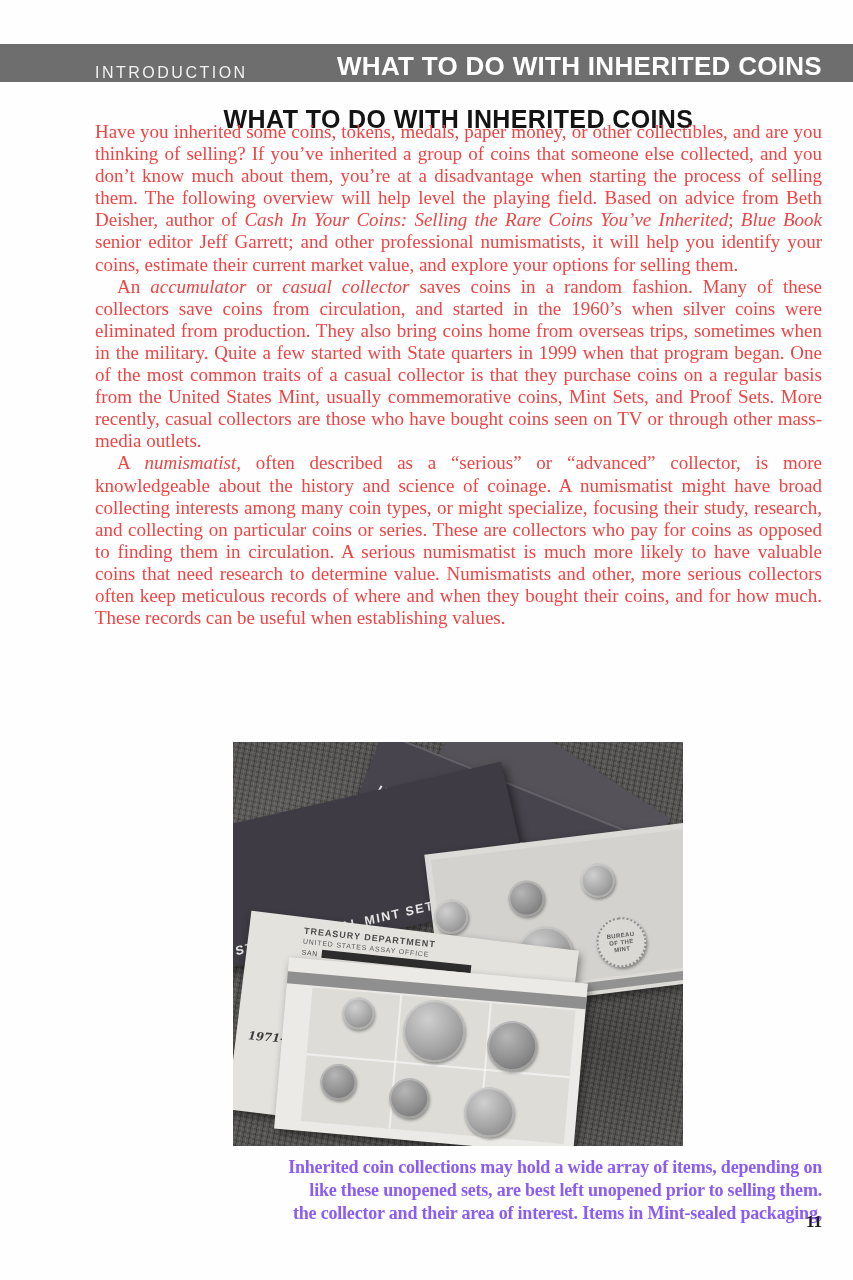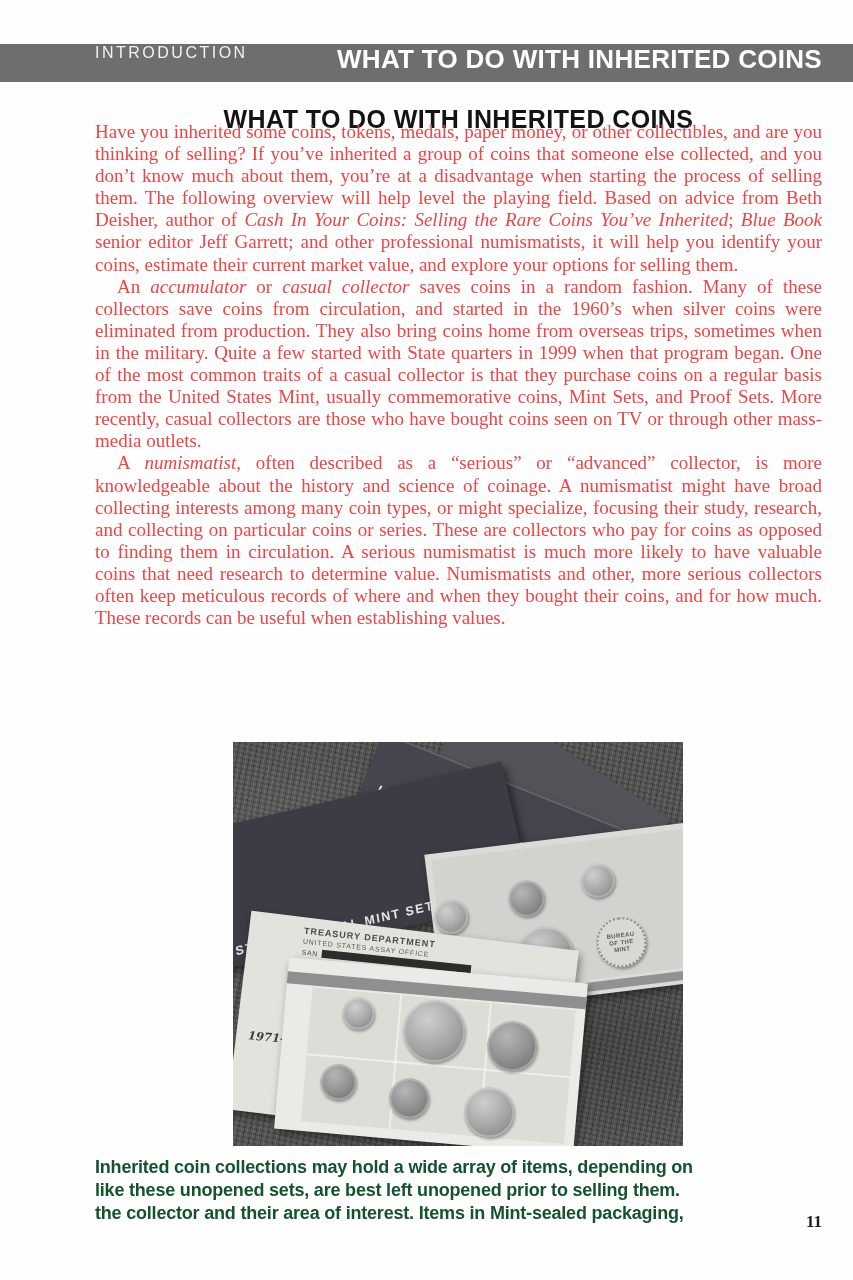--- a/index.html
+++ b/index.html
@@ -1,21 +1,21 @@
 <!DOCTYPE html>
 <html><head>
 <meta charset="utf-8">
 <style>
   html,body{margin:0;padding:0;background:#ffffff;}
   .page{position:relative;width:853px;height:1280px;background:#fefefe;overflow:hidden;
         font-family:"Liberation Serif",serif;}
 
   
   .bar{position:absolute;top:44px;left:0;width:853px;height:38px;background:#6e6e6e;
-       display:flex;align-items:flex-start;justify-content:space-between;box-sizing:border-box;
+       display:flex;align-items:flex-end;justify-content:space-between;box-sizing:border-box;
        padding:0 31px 0 95px;}
   .bar-left{font-family:"Liberation Sans",sans-serif;font-size:16px;font-weight:400;
             letter-spacing:2.5px;color:#f2f2f2;}
   .bar-right{font-family:"Liberation Sans",sans-serif;font-size:26px;font-weight:700;
              letter-spacing:.3px;color:#ffffff;}
 
   
   .main-title{position:absolute;top:88px;left:95px;width:727px;text-align:center;
               font-family:"Liberation Sans",sans-serif;font-size:25px;font-weight:700;
               letter-spacing:.4px;color:#141414;}
@@ -73,23 +73,23 @@
   .coin{position:absolute;border-radius:50%;
         background:radial-gradient(circle at 38% 32%, #cfcfcf, #a3a3a3 55%, #7d7d7d 95%);
         box-shadow:inset 0 0 0 2px rgba(255,255,255,.28), 1px 2px 3px rgba(0,0,0,.35);}
   .coin.dark{background:radial-gradient(circle at 38% 32%, #b6b6b6, #8d8d8d 55%, #696969 95%);}
   .seal{position:absolute;border-radius:50%;background:#d9d8d3;border:2px dotted #8d8d8d;
         box-sizing:border-box;display:flex;align-items:center;justify-content:center;text-align:center;
         font-family:"Liberation Sans",sans-serif;font-size:6px;line-height:7px;font-weight:700;
         color:#5a5a5a;letter-spacing:.4px;padding:5px;box-shadow:1px 2px 3px rgba(0,0,0,.35);}
 
   
-  .caption{position:absolute;top:1156px;left:95px;width:727px;text-align:left;
-           font-family:Liberation Sans, sans-serif;font-weight:700;font-size:18px;
-           line-height:23px;letter-spacing:-.2px;color:#14532d;}
+  .caption{position:absolute;top:1156px;left:95px;width:727px;text-align:right;
+           font-family:Liberation Serif, serif;font-weight:700;font-size:18px;
+           line-height:23px;letter-spacing:-.2px;color:#8b5cf6;}
   .pagenum{position:absolute;top:1212px;left:95px;width:727px;text-align:right;
            font-family:"Liberation Serif",serif;font-weight:700;font-size:17px;color:#1e1e1e;}
 </style>
 </head>
 <body>
 
 <div class="page">
 
   <div class="bar">
     <span class="bar-left">INTRODUCTION</span>

